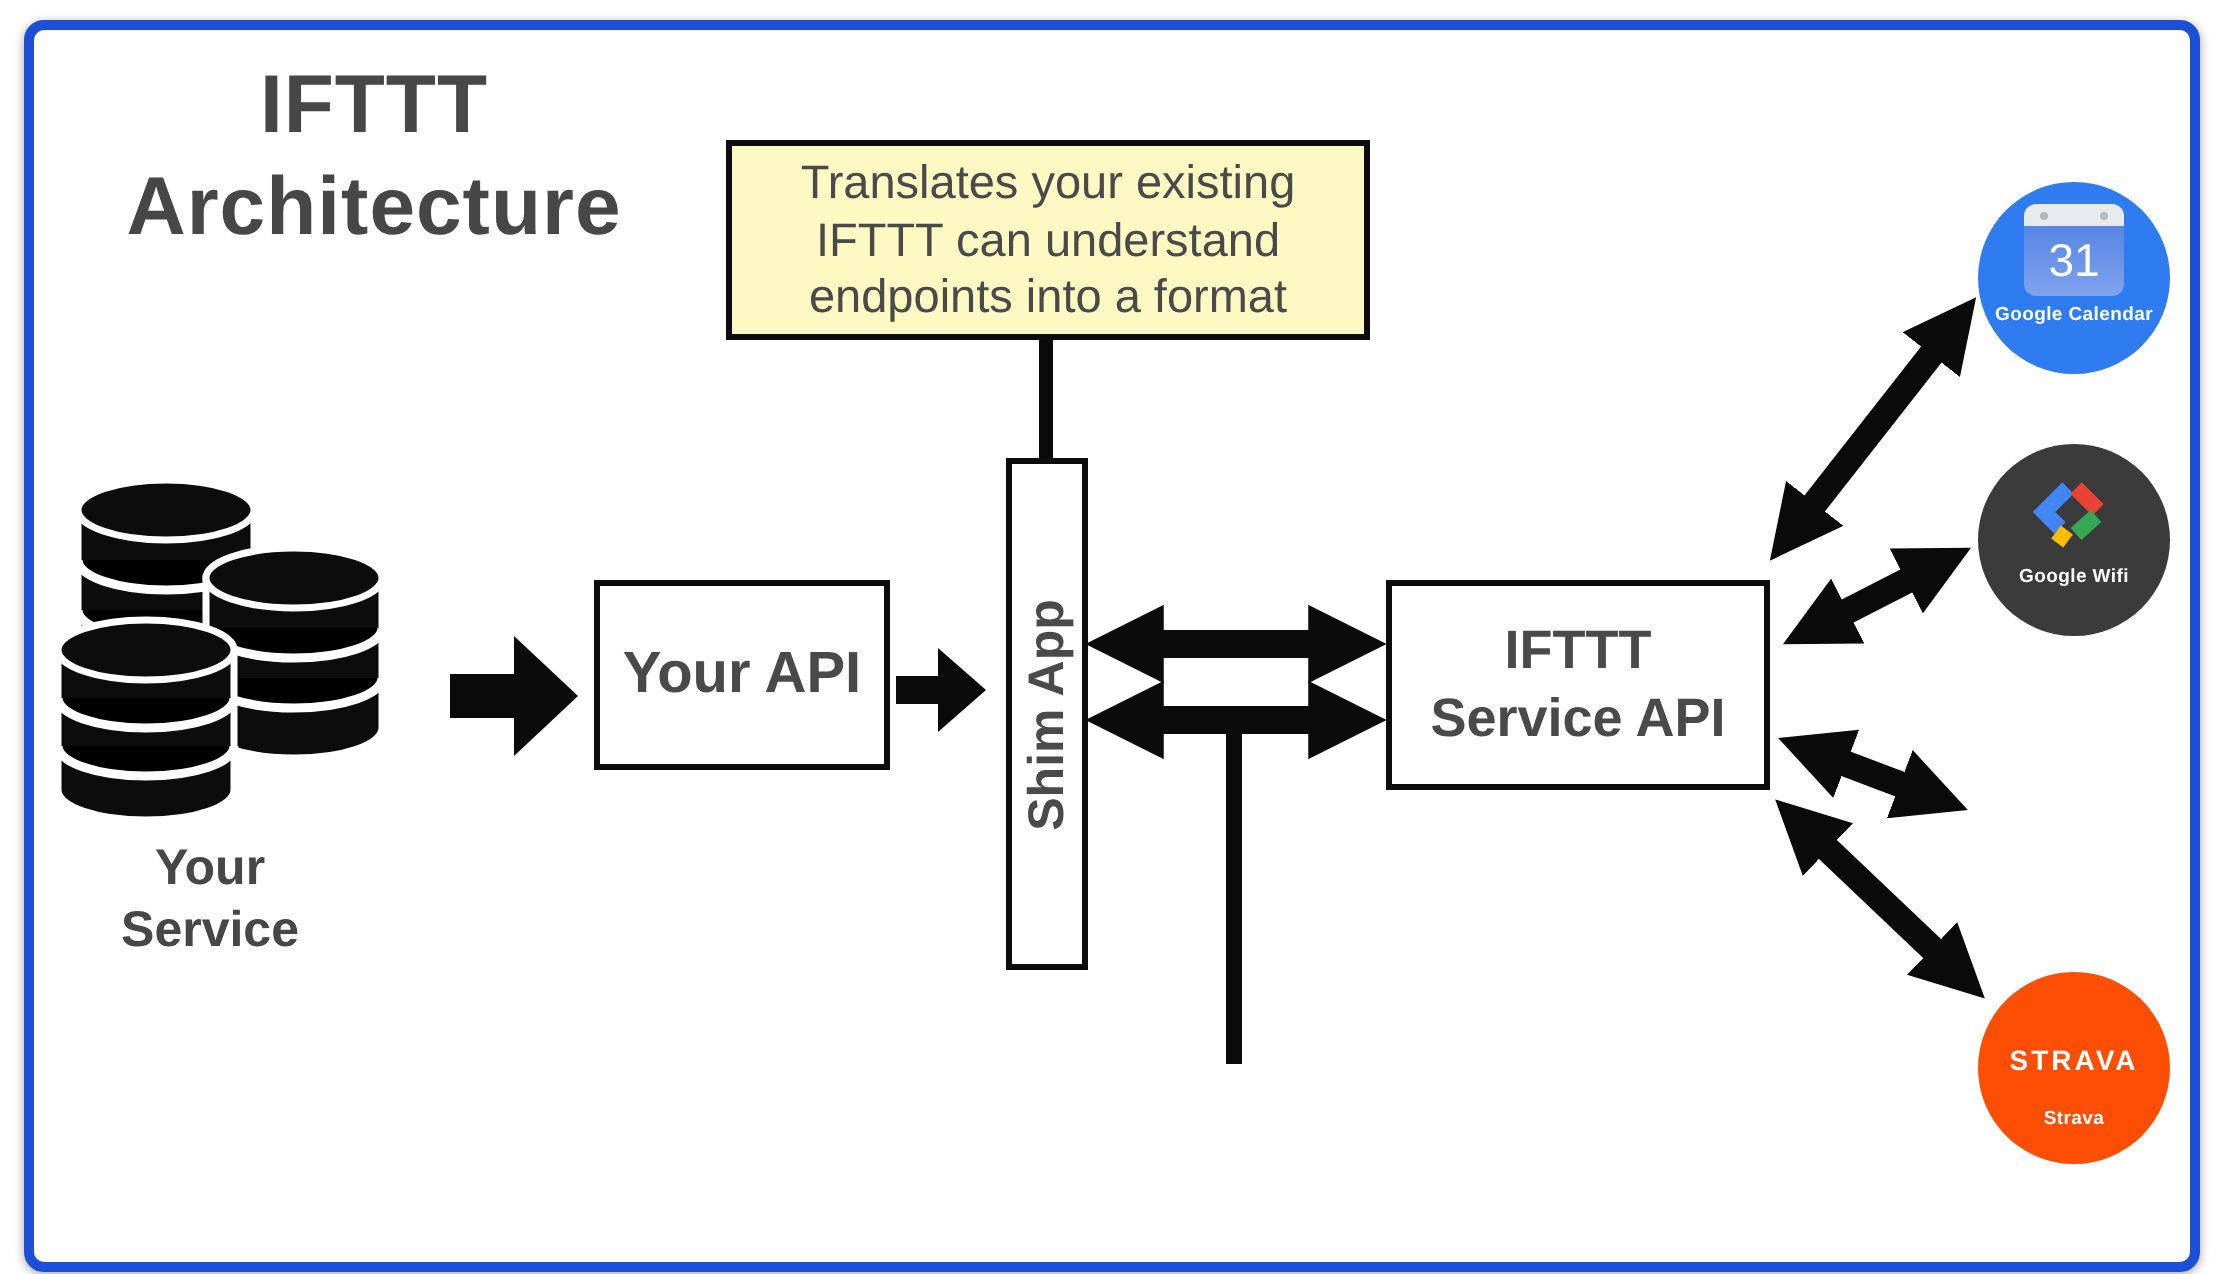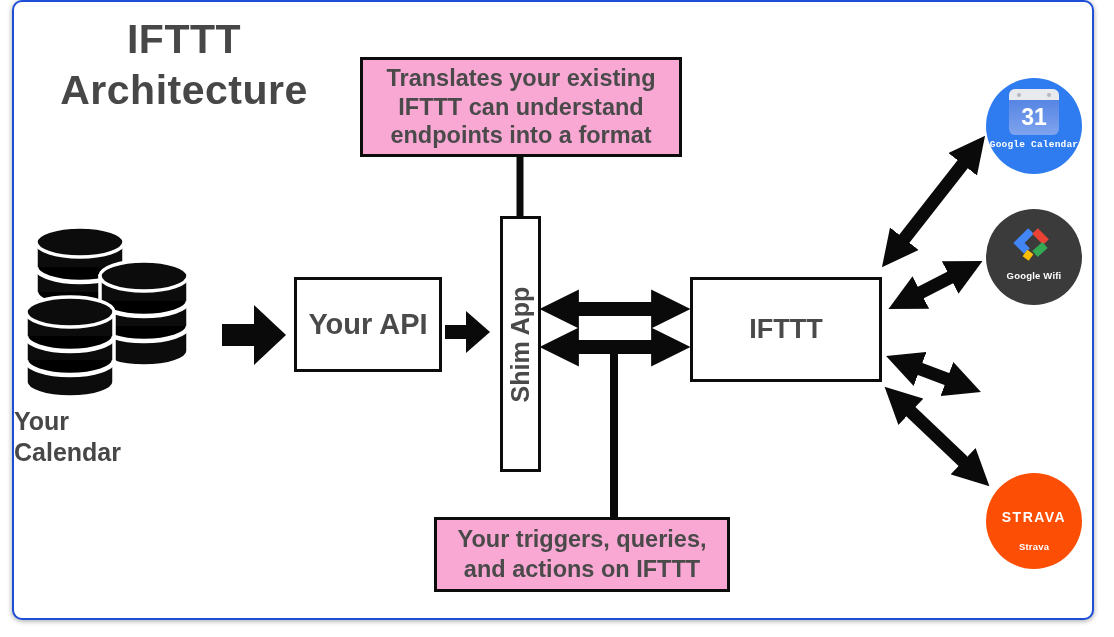--- a/index.html
+++ b/index.html
@@ -1,50 +1,50 @@
 <!DOCTYPE html>
 <html><head>
 <meta charset="utf-8">
 <style>
   html,body{margin:0;padding:0;background:#ffffff;width:1114px;height:637px;overflow:hidden;
     font-family:"Liberation Sans","DejaVu Sans",sans-serif;}
-  .stage{position:absolute;left:12px;top:0;width:1078px;height:616px;background:#ffffff;
-    border-radius:10px;border:2px solid #1d4ed8;
+  .stage{position:absolute;left:12px;top:10px;width:1078px;height:616px;background:#ffffff;
+    border-radius:10px;border:5px solid #1d4ed8;
     box-shadow:0 2px 5px rgba(0,0,0,.22), -2px 0 4px rgba(0,0,0,.08), 2px 0 4px rgba(0,0,0,.08);}
   .stage *{box-sizing:border-box;}
   .title{position:absolute;left:20px;top:12px;width:300px;text-align:center;
     font-size:41px;line-height:1.25;font-weight:800;color:#474747;letter-spacing:.5px;}
-  .note{position:absolute;background:#f9a8d4;border:3.5px solid #0c0c0c;color:#4a4a4a;
-    font-weight:700;text-align:center;display:flex;flex-direction:column;justify-content:center;}
+  .note{position:absolute;background:#fef9c3;border:3.5px solid #0c0c0c;color:#4a4a4a;
+    font-weight:400;text-align:center;display:flex;flex-direction:column;justify-content:center;}
   .note-top{left:346px;top:55px;width:322px;height:100px;font-size:23.5px;line-height:1.22;}
   .note-bottom{left:420px;top:515px;width:296px;height:75px;font-size:23.5px;line-height:1.25;}
   .box{position:absolute;background:#fff;border:3.5px solid #0c0c0c;color:#4a4a4a;font-weight:700;
     display:flex;align-items:center;justify-content:center;text-align:center;}
   .your-api{left:280px;top:275px;width:148px;height:95px;font-size:29px;}
   .shim{left:486px;top:214px;width:41px;height:256px;}
   .shim-label{transform:rotate(-90deg);white-space:nowrap;font-size:25px;color:#4a4a4a;font-weight:700;}
   .service{left:676px;top:275px;width:192px;height:105px;font-size:27px;line-height:1.25;}
   .connectors{position:absolute;left:0;top:0;width:1078px;height:616px;}
   .db-wrap{position:absolute;left:4px;top:216px;width:172px;}
-  .db-label{position:absolute;left:0px;top:404px;width:176px;
+  .db-label{position:absolute;left:0px;top:404px;width:176px;text-align:center;
     font-size:25px;line-height:1.25;font-weight:700;color:#474747;}
   .svc{position:absolute;left:972px;width:96px;height:96px;border-radius:50%;
     display:flex;flex-direction:column;align-items:center;color:#fff;}
   .svc-label{font-size:9.5px;font-weight:700;letter-spacing:.2px;white-space:nowrap;}
   .svc-cal{top:76px;background:#2e7cf0;}
   .svc-wifi{top:207px;background:#3b3b3b;}
   .svc-alexa{top:338px;background:#35c4f2;}
   .svc-strava{top:471px;background:#fc4e05;}
   .cal-glyph{margin-top:11px;width:50px;height:46px;border-radius:6px;overflow:hidden;
     background:linear-gradient(#4a7ce0,#7fa3ee);}
   .cal-top{height:11px;background:#e8eaed;display:flex;justify-content:space-between;
     align-items:center;padding:0 8px;}
   .cal-dot{width:4px;height:4px;border-radius:50%;background:#b4b8bf;}
-  .cal-num{color:#fff;font-size:23px;font-weight:700;text-align:center;line-height:34px;border-radius:16px;}
-  .cal-gap{margin-top:4px;font-family:Liberation Mono, monospace;}
+  .cal-num{color:#fff;font-size:23px;font-weight:400;text-align:center;line-height:34px;border-radius:16px;}
+  .cal-gap{margin-top:4px;}
   .wifi-glyph{margin-top:16px;}
   .wifi-gap{margin-top:5px;}
   .alexa-glyph{margin-top:10px;}
   .strava-word{margin-top:36px;font-size:14px;font-weight:800;letter-spacing:1.5px;}
   .strava-gap{margin-top:16px;}
 </style>
 </head>
 <body>
 
 <div class="stage">
@@ -110,41 +110,38 @@
       <g>
         <path d="M8,94 L8,164 A44,15 0 0 0 96,164 L96,94 Z" fill="#0c0c0c" stroke="#fff" stroke-width="3.5"></path>
         <path d="M8,118 A44,15 0 0 0 96,118" stroke="#fff" stroke-width="4.5"></path>
         <path d="M8,142 A44,15 0 0 0 96,142" stroke="#fff" stroke-width="4.5"></path>
         <ellipse cx="52" cy="94" rx="44" ry="15" fill="#0c0c0c" stroke="#fff" stroke-width="3.5"></ellipse>
       </g>
     </svg>
   </div>
   <div class="db-label">
     <div>Your</div>
-    <div>Calendar</div>
+    <div>Service</div>
   </div>
 
   <div class="box your-api">
     <span>Your API</span>
   </div>
 
   <div class="box shim">
     <span class="shim-label">Shim App</span>
   </div>
 
   <div class="box service">
     <div>
       <div>IFTTT</div>
+      <div>Service API</div>
     </div>
   </div>
 
-  <div class="note note-bottom">
-    <div>Your triggers, queries,</div>
-    <div>and actions on IFTTT</div>
-  </div>
 
   <div class="svc svc-cal" style="background: rgb(46, 124, 240);">
     <div class="cal-glyph">
       <div class="cal-top">
           <span class="cal-dot"></span>
           <span class="cal-dot"></span>
         </div>
       <div class="cal-num">31</div>
     </div>
     <div class="svc-label cal-gap">Google Calendar</div>

